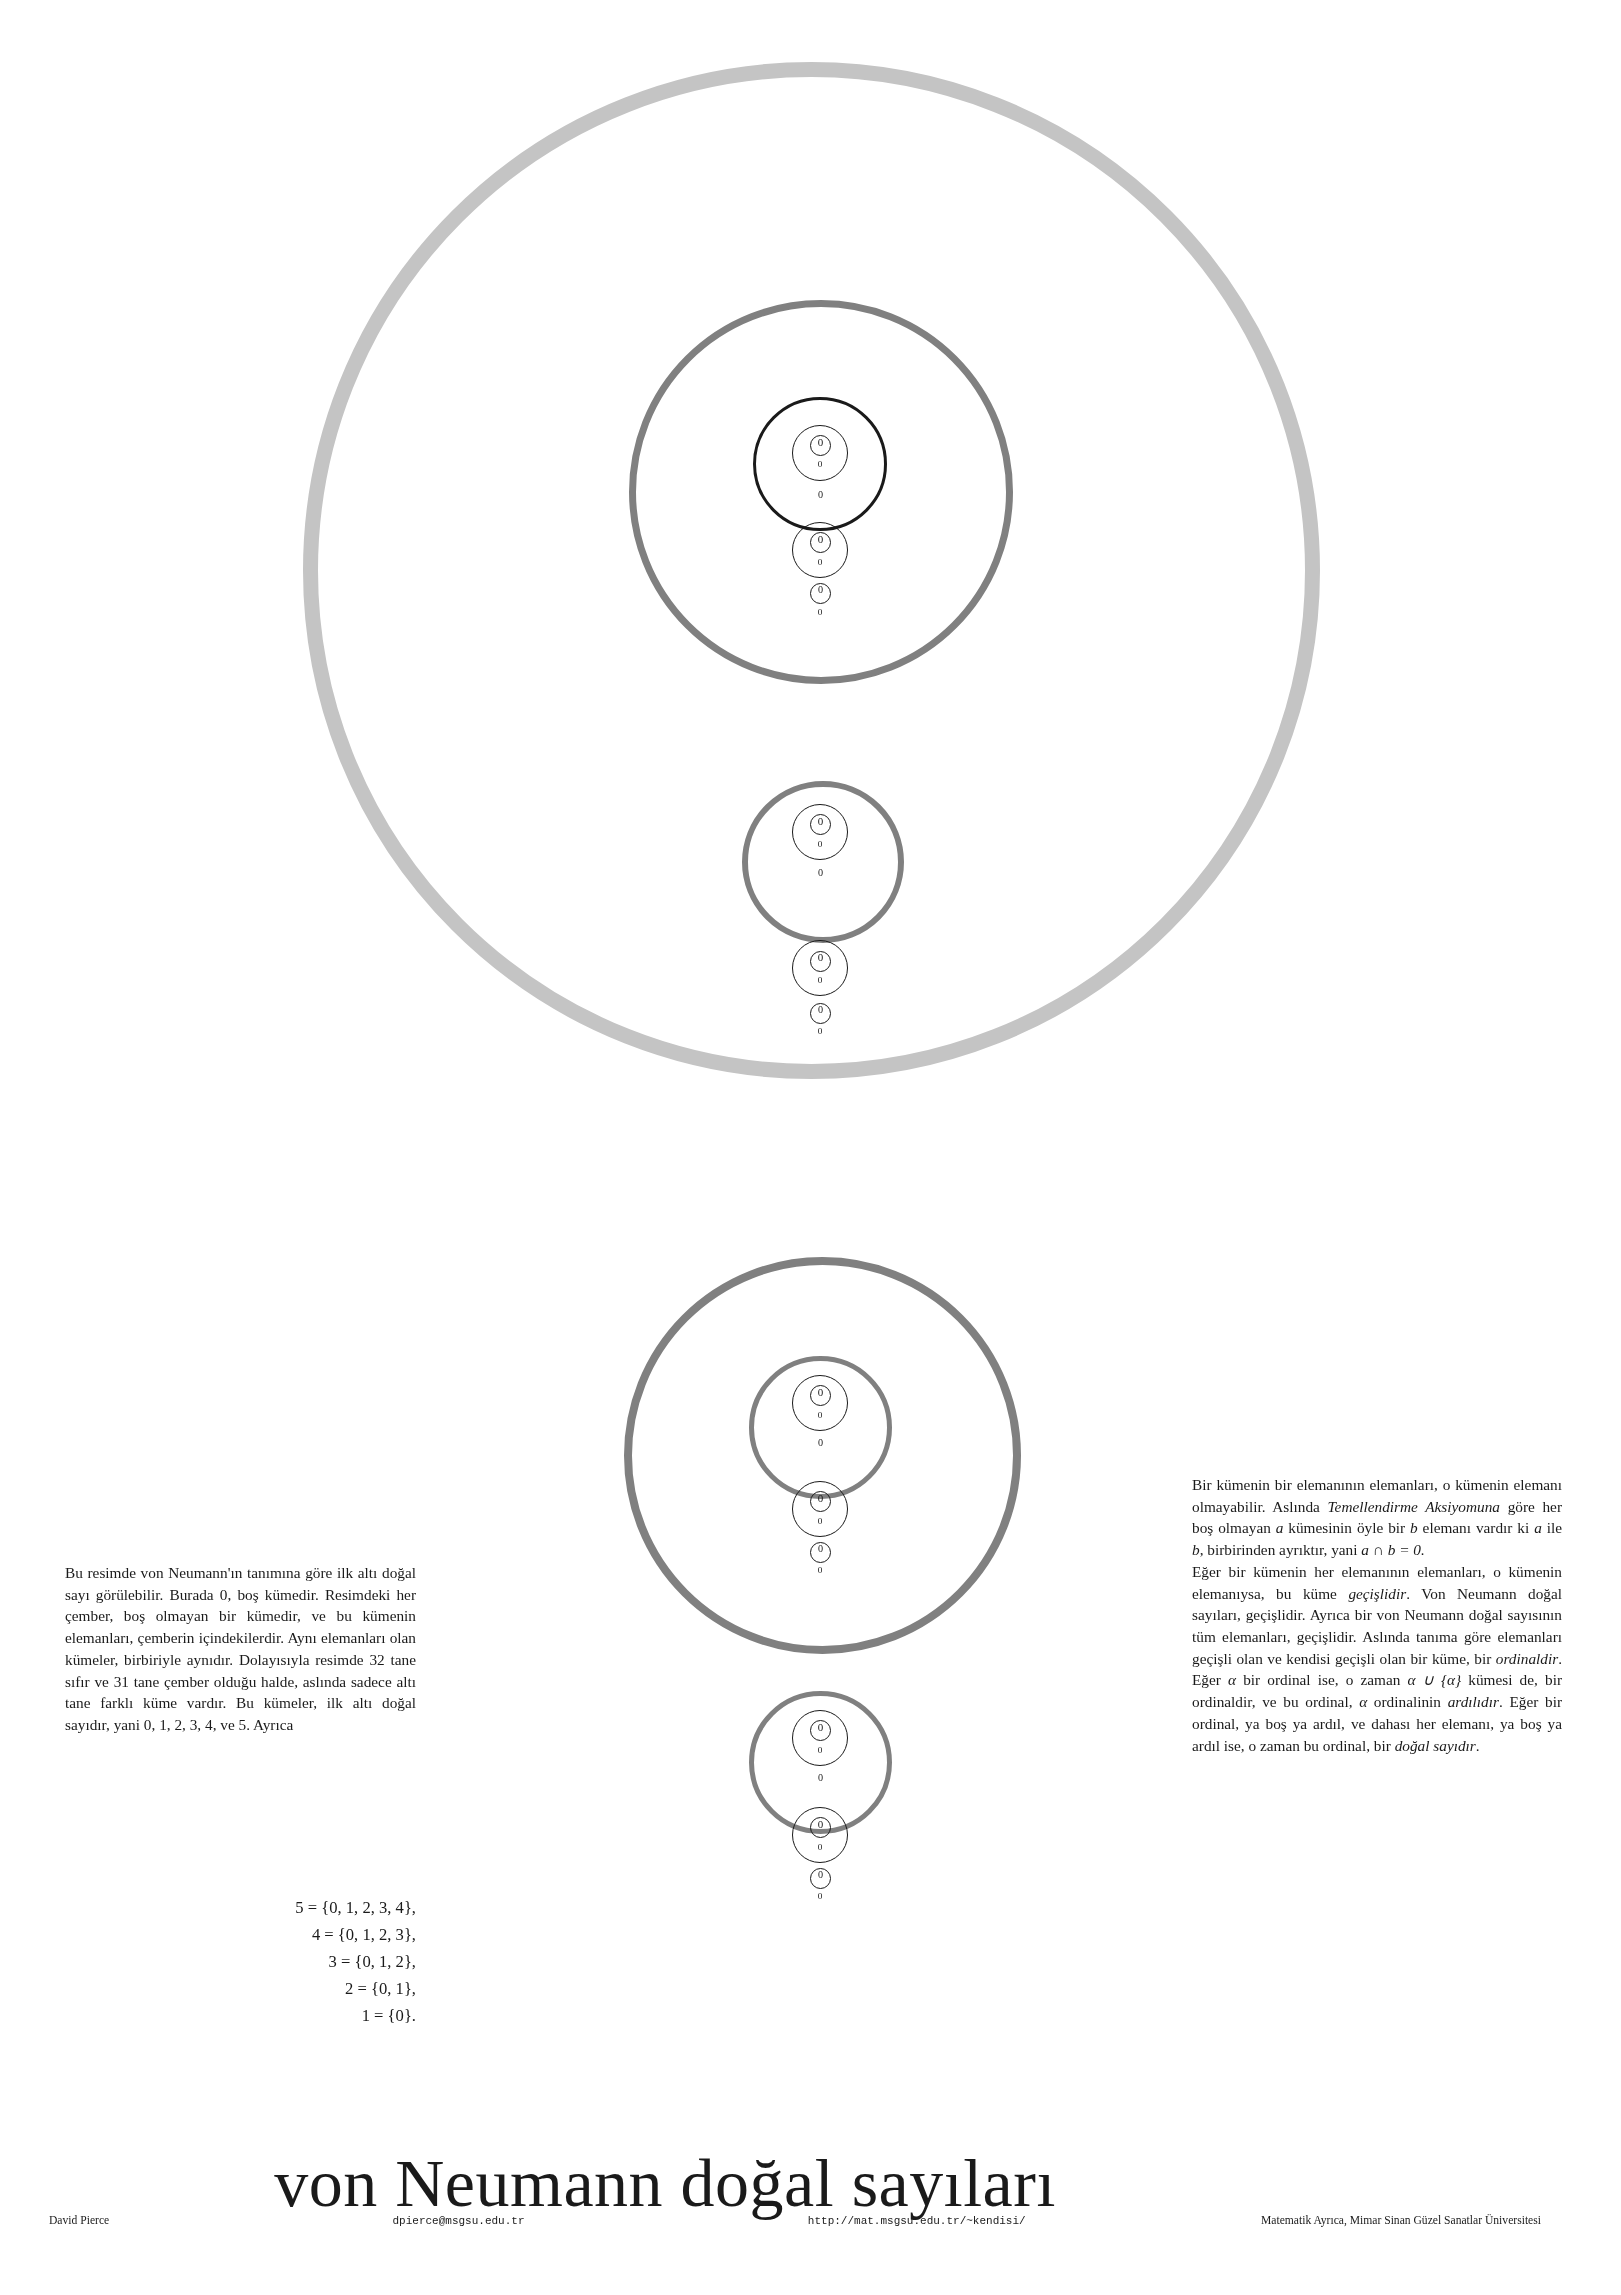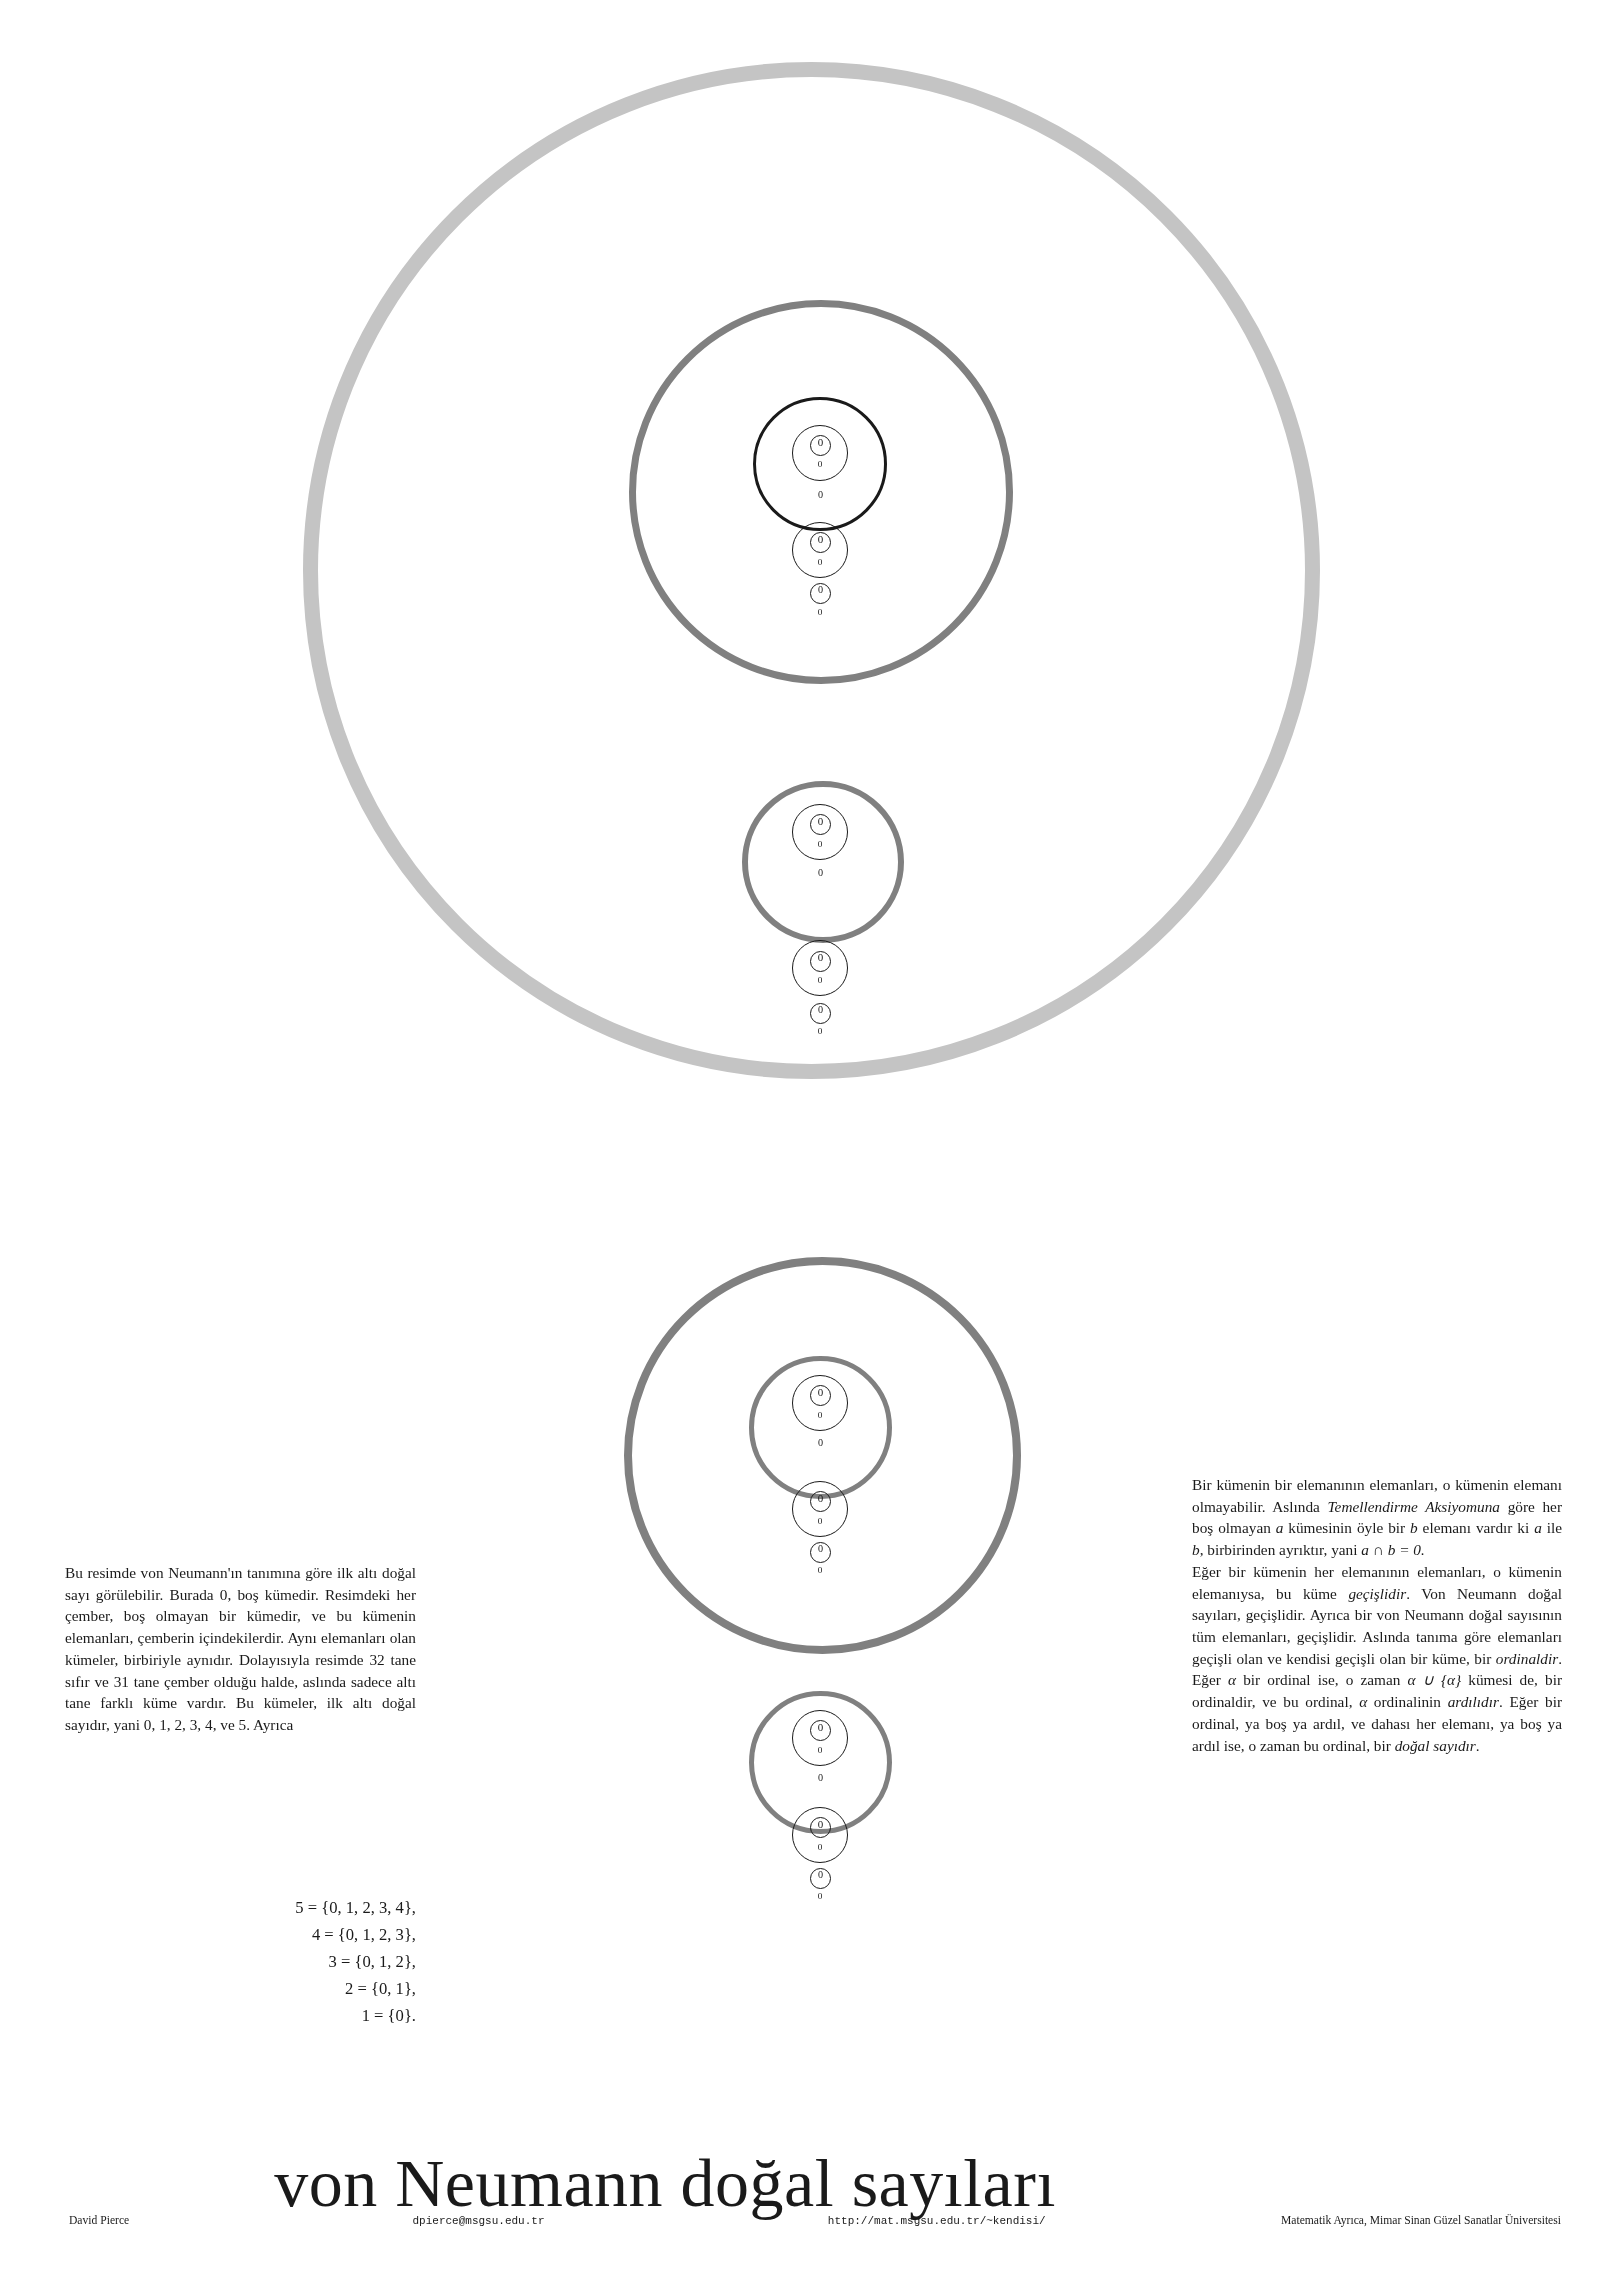--- a/index.html
+++ b/index.html
@@ -81,21 +81,21 @@
     text-align: center;
     font-family: "Liberation Serif", serif;
     font-size: 68px;
     font-weight: normal;
     letter-spacing: 0.5px;
   }
 
   
   #footer {
     position: absolute;
-    left: 69px;
+    left: 49px;
     top: 2214px;
     width: 1492px;
     display: flex;
     justify-content: space-between;
     align-items: baseline;
     font-size: 11.6px;
   }
   #footer .mono {
     font-family: "Liberation Mono", monospace;
     font-size: 11px;

